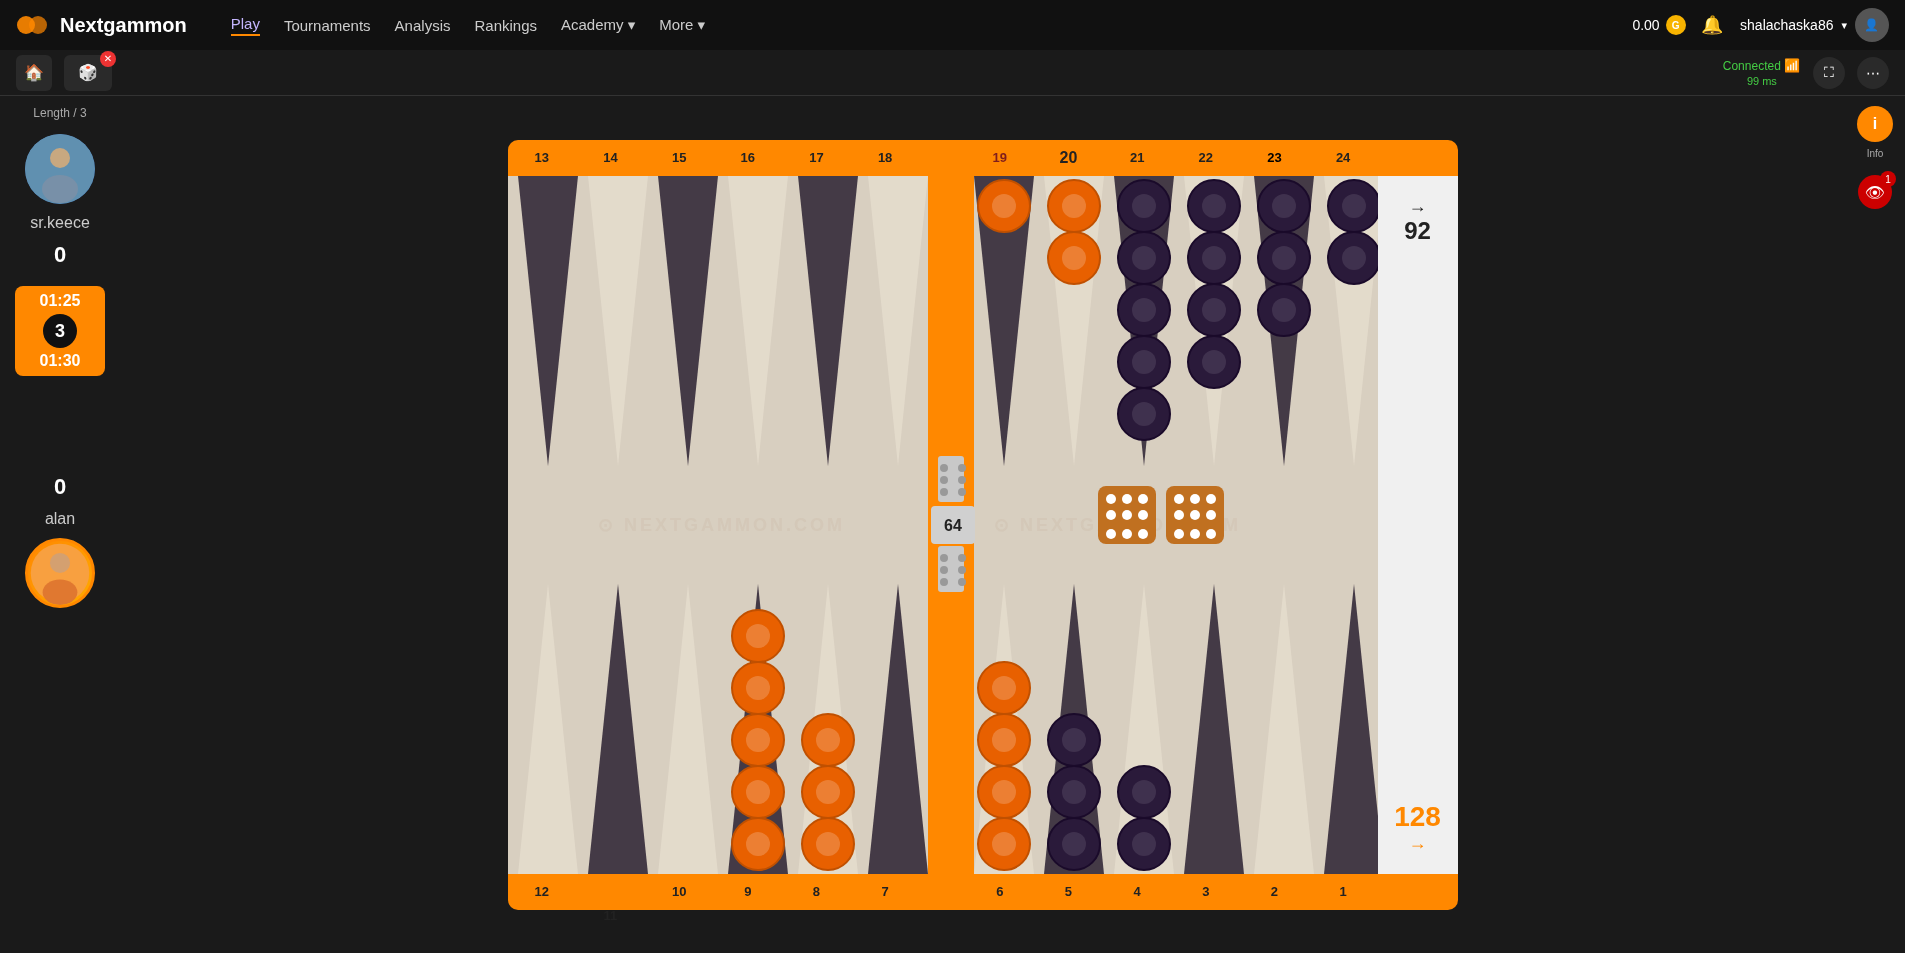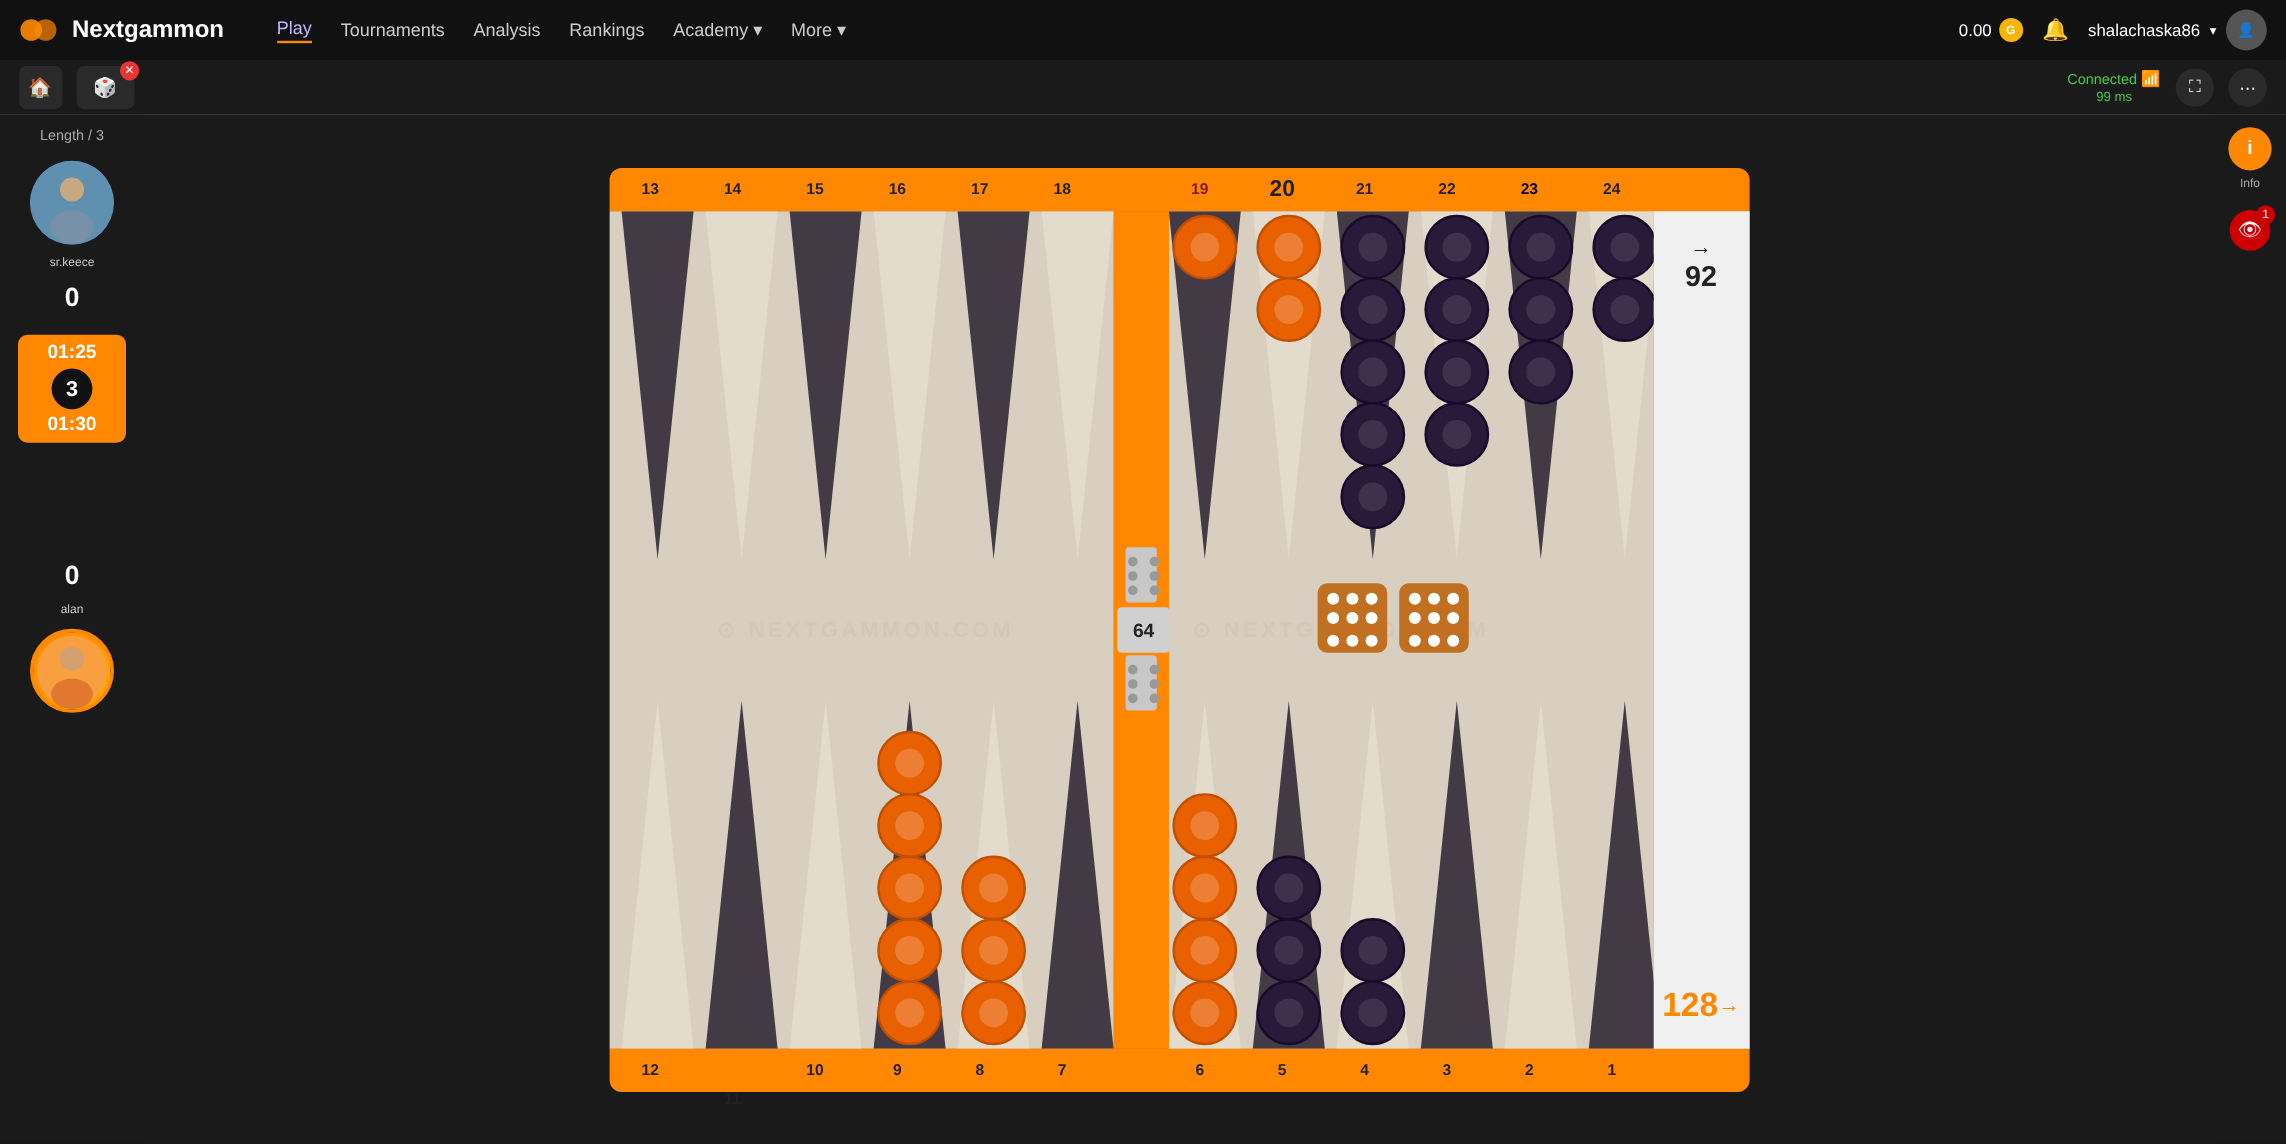--- a/index.html
+++ b/index.html
@@ -186,21 +186,21 @@
       padding: 10px;
       gap: 10px;
     }
     .match-length {
       font-size: 12px;
       color: #aaa;
       text-align: center;
       margin-bottom: 4px;
     }
     .player-name {
-      font-size: 10px;
+      font-size: 16px;
       color: #ccc;
       text-align: center;
     }
     .player-score {
       font-size: 22px;
       font-weight: bold;
       color: #fff;
       text-align: center;
     }
 
@@ -459,21 +459,21 @@
           <span class="point-label" style="color:#222;font-weight:bold;font-size:13px;">13</span>
           <span class="point-label" style="color:#222;font-weight:bold;font-size:13px;">14</span>
           <span class="point-label" style="color:#222;font-weight:bold;font-size:13px;">15</span>
           <span class="point-label" style="color:#222;font-weight:bold;font-size:13px;">16</span>
           <span class="point-label" style="color:#222;font-weight:bold;font-size:13px;">17</span>
           <span class="point-label" style="color:#222;font-weight:bold;font-size:13px;">18</span>
         </div>
         <div style="width:46px;"></div>
         <div class="label-half" style="flex:1; display:flex; justify-content:space-around; align-items:center;">
           <span class="point-label" style="color:#7f1d1d;font-weight:bold;font-size:13px;">19</span>
-          <span class="point-label" style="color:#222;font-weight:bold;font-size:19px;">20</span>
+          <span class="point-label" style="color:#222;font-weight:bold;font-size:16px;">20</span>
           <span class="point-label" style="color:#222;font-weight:bold;font-size:13px;">21</span>
           <span class="point-label" style="color:#222;font-weight:bold;font-size:13px;">22</span>
           <span class="point-label" style="color:#000000;font-weight:bold;font-size:13px;">23</span>
           <span class="point-label" style="color:#222;font-weight:bold;font-size:13px;">24</span>
         </div>
         <div style="width:80px;"></div>
       </div>
 
       <div style="flex:1; display:flex; position:relative; background:#f80;">
 
@@ -655,21 +655,21 @@
           <circle cx="671" cy="358" r="5" fill="white"></circle>
           <circle cx="687" cy="358" r="5" fill="white"></circle>
           <circle cx="703" cy="358" r="5" fill="white"></circle>
         </svg>
 
         <div style="position:absolute;right:0;top:0;width:80px;height:698px;background:#f0f0f0;display:flex;flex-direction:column;align-items:center;justify-content:space-between;padding:20px 8px;">
           <div style="display:flex;flex-direction:column;align-items:center;">
             <div style="font-size:18px;color:#222;">→</div>
             <div style="font-size:24px;font-weight:bold;color:#222;">92</div>
           </div>
-          <div style="display:flex;flex-direction:row;align-items:center;">
+          <div style="display:flex;flex-direction:column;align-items:center;">
             <div style="font-size:28px;font-weight:bold;color:#f80;">128</div>
             <div style="font-size:18px;color:#f80;">→</div>
           </div>
         </div>
       </div>
 
       <div class="board-bottom-labels" style="border-radius:0 0 10px 10px; display:flex; align-items:center; height:36px;">
         <div style="flex:1; display:flex; justify-content:space-around; align-items:center;">
           <span style="color:#222;font-weight:bold;font-size:13px;width:60px;text-align:center;">12</span>
           <span style="color:#222;font-weight:bold;font-size:13px;width:60px;text-align:center;margin-top:48px;">11</span>

